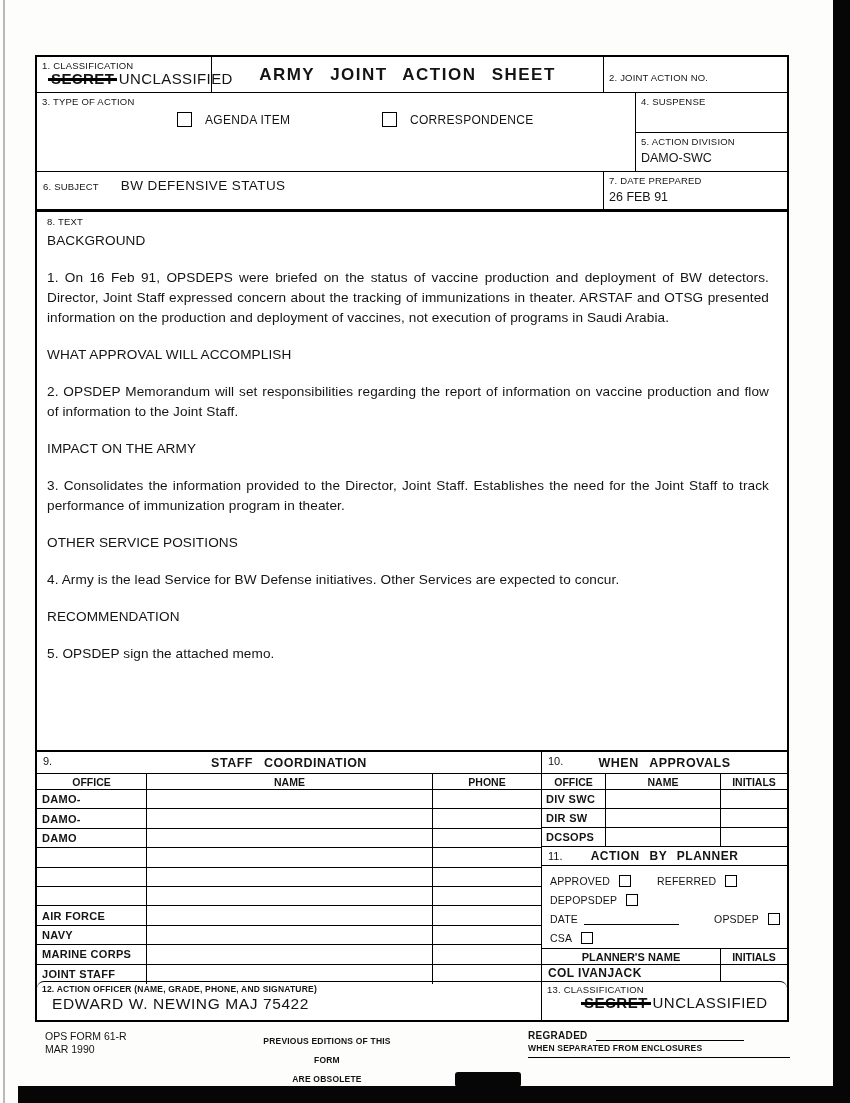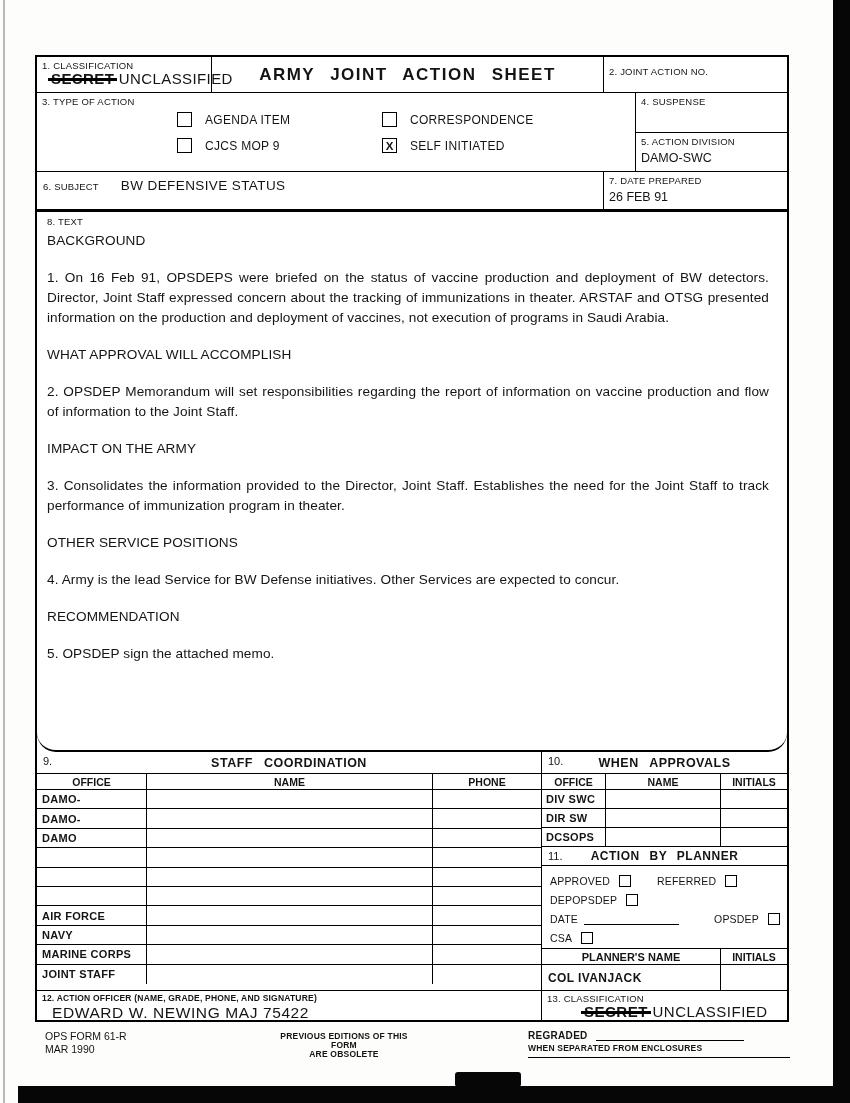--- a/index.html
+++ b/index.html
@@ -23,21 +23,21 @@
   .fvalue { font-size: 12.5px; }
   .struck { position: relative; font-weight: 700; }
   .struck::after { content: ""; position: absolute; left: -3px; right: -3px; top: 46%; height: 3.2px; background: #000; }
 
   
   .r1 { flex: none; height: 36px; border-bottom: 1.5px solid #000; display: flex; position: relative; gap: 29px; }
   .r1-class { flex: none; width: 175px; border-right: 1.5px solid #000; padding: 3px 5px; }
   .class-value { position: absolute; left: 14px; top: 13px; font-size: 15px; white-space: nowrap; z-index: 2; letter-spacing: 0.4px; }
   .r1-title { flex: 1; display: flex; align-items: center; justify-content: center; }
   .form-title { font-size: 17px; font-weight: 700; letter-spacing: 1.5px; word-spacing: 9px; white-space: nowrap; }
-  .r1-jan { flex: none; width: 184px; border-left: 1.5px solid #000; padding: 9px 5px; }
+  .r1-jan { flex: none; width: 184px; border-left: 1.5px solid #000; padding: 15px 5px; }
 
   
   .r2 { flex: none; height: 79px; border-bottom: 1.5px solid #000; display: flex; }
   .r2-left { flex: 1; padding: 3px 5px; }
   .cb-grid { padding-left: 135px; padding-top: 5px; }
   .cb-row { display: flex; align-items: center; margin-bottom: 11px; }
   .cb-opt { display: flex; align-items: center; width: 205px; }
   .cb { width: 15px; height: 15px; border: 1.7px solid #000; display: inline-flex; align-items: center; justify-content: center; font-size: 11.5px; font-weight: 700; flex: none; background: #fff; }
   .cb-opt .cb { margin-right: 13px; }
   .cb-label { font-size: 12px; letter-spacing: 0.3px; white-space: nowrap; }
@@ -49,21 +49,21 @@
   
   .r3 { flex: none; height: 40px; border-bottom: 3px solid #000; display: flex; }
   .r3-left { flex: 1; padding: 6px 5px 0 6px; }
   .subject-line { display: flex; align-items: baseline; }
   .subject-line .flabel { display: inline; }
   .subject-value { font-size: 13.5px; margin-left: 22px; letter-spacing: 0.4px; }
   .r3-right { flex: none; width: 184px; border-left: 1.5px solid #000; padding: 3px 5px; }
   .r3-right .fvalue { margin-top: 4px; }
 
   
-  .r4 { flex: none; height: 540px; border-bottom: 2px solid #000; padding: 4px 18px 0 10px; border-radius: 19px; }
+  .r4 { flex: none; height: 540px; border-bottom: 2px solid #000; padding: 4px 18px 0 10px; }
   .r4 .flabel { margin-bottom: 4px; }
   .para { font-size: 13.6px; line-height: 20px; margin-bottom: 17px; text-align: justify; letter-spacing: 0.1px; }
 
   
   .r5 { flex: 1; display: flex; min-height: 0; }
   .coord { flex: none; width: 505px; border-right: 1.5px solid #000; display: flex; flex-direction: column; }
   .appr { flex: 1; display: flex; flex-direction: column; }
   .tbl-title { flex: none; height: 22px; border-bottom: 1.5px solid #000; position: relative; display: flex; align-items: center; justify-content: center; }
   .tbl-num { position: absolute; left: 6px; top: 3px; font-size: 11px; }
   .tbl-title-text { font-size: 12.5px; font-weight: 700; word-spacing: 7px; letter-spacing: 0.5px; }
@@ -98,30 +98,30 @@
   .date-line { width: 95px; border-bottom: 1.3px solid #000; height: 12px; margin-left: 6px; }
 
   .pname-head { flex: none; height: 17px; border-top: 1.5px solid #000; border-bottom: 1px solid #000; display: flex; font-weight: 700; }
   .pname-head .lh { flex: 1; display: flex; align-items: center; justify-content: center; font-size: 11px; border-right: 1px solid #000; }
   .pname-head .rh { width: 66px; display: flex; align-items: center; justify-content: center; font-size: 10.5px; overflow: hidden; }
   .pname-val { flex: 1; display: flex; min-height: 0; }
   .pname-val .lv { flex: 1; border-right: 1px solid #000; display: flex; align-items: center; padding-left: 6px; font-size: 12px; font-weight: 700; letter-spacing: 0.4px; }
   .pname-val .rv { width: 66px; }
 
   
-  .r6 { flex: none; height: 30px; border-top: 1.5px solid #000; display: flex; }
+  .r6 { flex: none; height: 39px; border-top: 1.5px solid #000; display: flex; border-radius: 7px; }
   .r6-left { flex: none; width: 505px; border-right: 1.5px solid #000; padding: 2px 5px; }
   .ao-label { font-size: 8.5px; font-weight: 700; letter-spacing: 0.2px; display: block; }
   .ao-value { font-size: 15.5px; margin: 1px 0 0 10px; letter-spacing: 0.6px; }
   .r6-right { flex: 1; position: relative; padding: 2px 5px; }
   .class-bottom { position: absolute; left: 42px; top: 12px; font-size: 15px; white-space: nowrap; letter-spacing: 0.5px; z-index: 3; }
 
   
   .footer-left { position: absolute; left: 45px; top: 1030px; font-size: 10.5px; line-height: 12.5px; }
-  .footer-center { position: absolute; left: 269px; top: 1032px; width: 150px; text-align: center; font-size: 8.5px; font-weight: 700; line-height: 9px; letter-spacing: 0.2px; }
+  .footer-center { position: absolute; left: 252px; top: 1032px; width: 150px; text-align: center; font-size: 8.5px; font-weight: 700; line-height: 19px; letter-spacing: 0.2px; }
   .footer-right { position: absolute; left: 528px; top: 1030px; width: 262px; }
   .regraded-line { display: flex; align-items: flex-end; font-size: 10px; font-weight: 700; letter-spacing: 0.3px; }
   .regraded-underline { flex: none; width: 148px; border-bottom: 1.2px solid #000; height: 10px; margin-left: 8px; }
   .footer-note { font-size: 8.5px; font-weight: 700; margin-top: 2px; padding-bottom: 4px; border-bottom: 1.2px solid #000; letter-spacing: 0.2px; }
 </style>
 </head>
 <body>
 
 <div class="page">
   <div class="edge-left"></div>
@@ -155,34 +155,20 @@
                 </span>
               <span class="cb-label">AGENDA ITEM</span>
             </div>
             <div class="cb-opt">
               <span class="cb">
                   <span></span>
                 </span>
               <span class="cb-label">CORRESPONDENCE</span>
             </div>
           </div>
-          <div class="cb-row">
-            <div class="cb-opt">
-              <span class="cb">
-                  <span></span>
-                </span>
-              <span class="cb-label">CJCS MOP 9</span>
-            </div>
-            <div class="cb-opt">
-              <span class="cb">
-                  <span>X</span>
-                </span>
-              <span class="cb-label">SELF INITIATED</span>
-            </div>
-          </div>
         </div>
       </div>
       <div class="r2-right">
         <div class="box4">
           <span class="flabel">4. SUSPENSE</span>
         </div>
         <div class="box5">
           <span class="flabel">5. ACTION DIVISION</span>
           <div class="fvalue">DAMO-SWC</div>
         </div>

